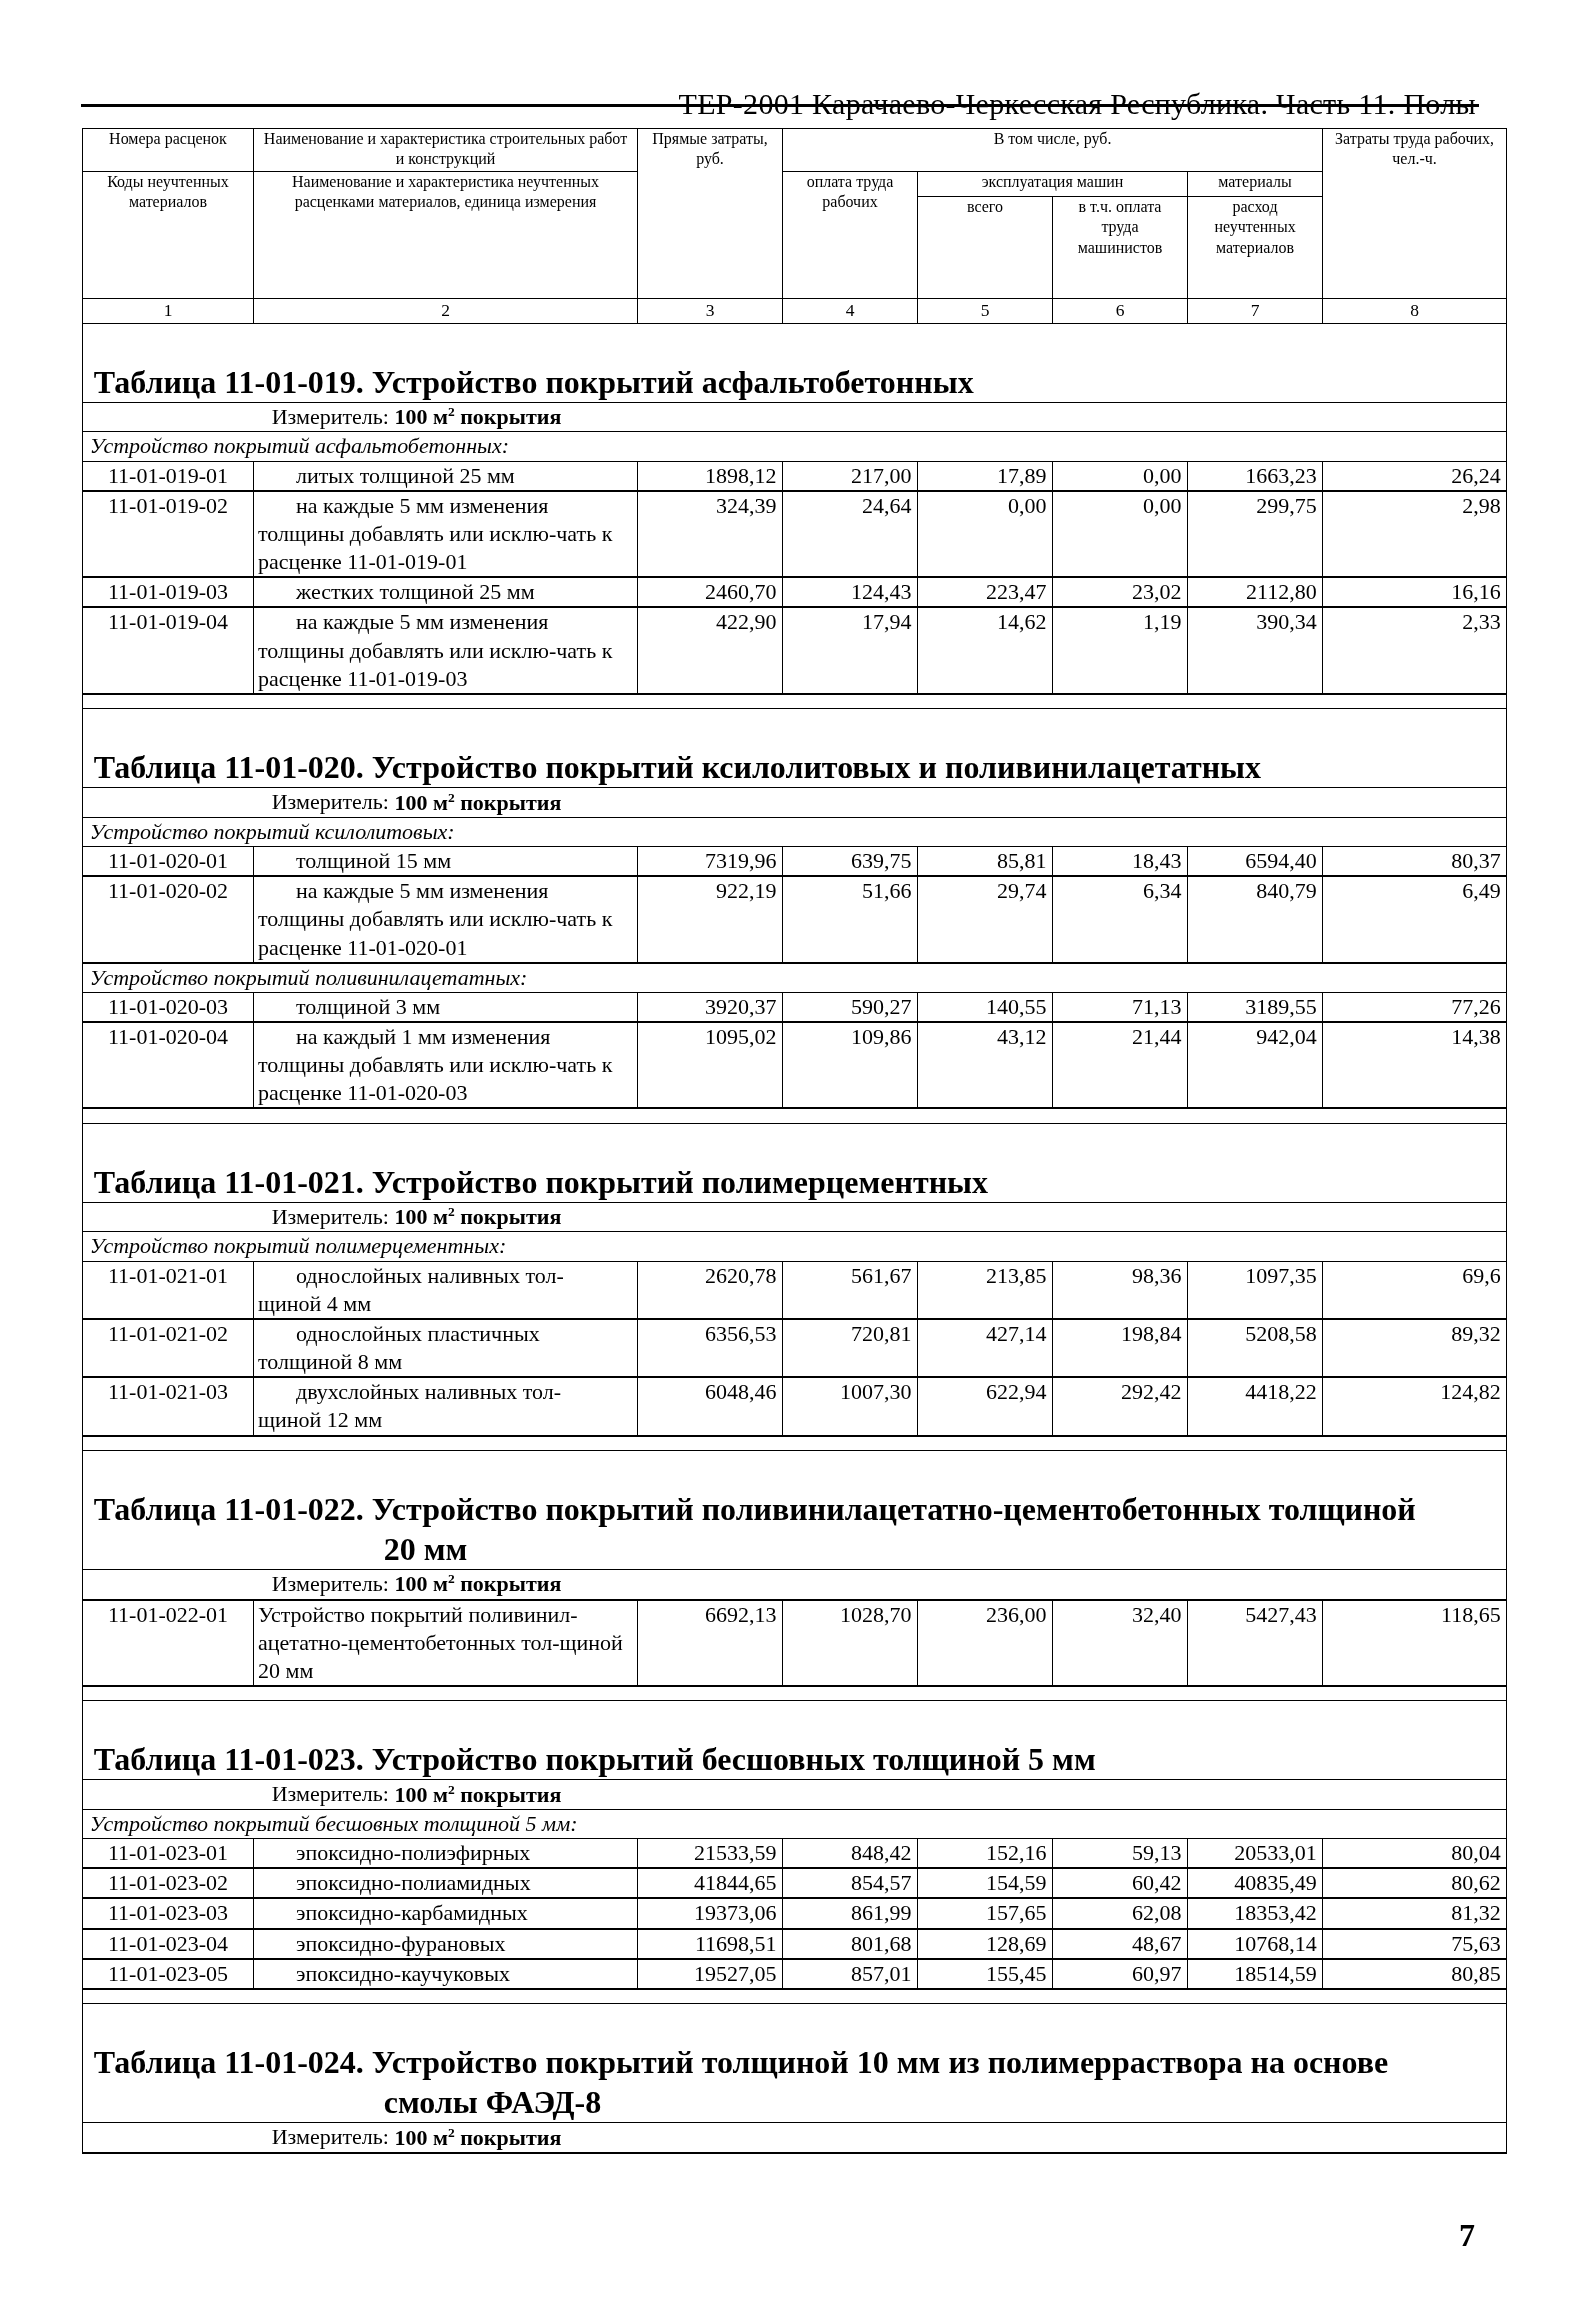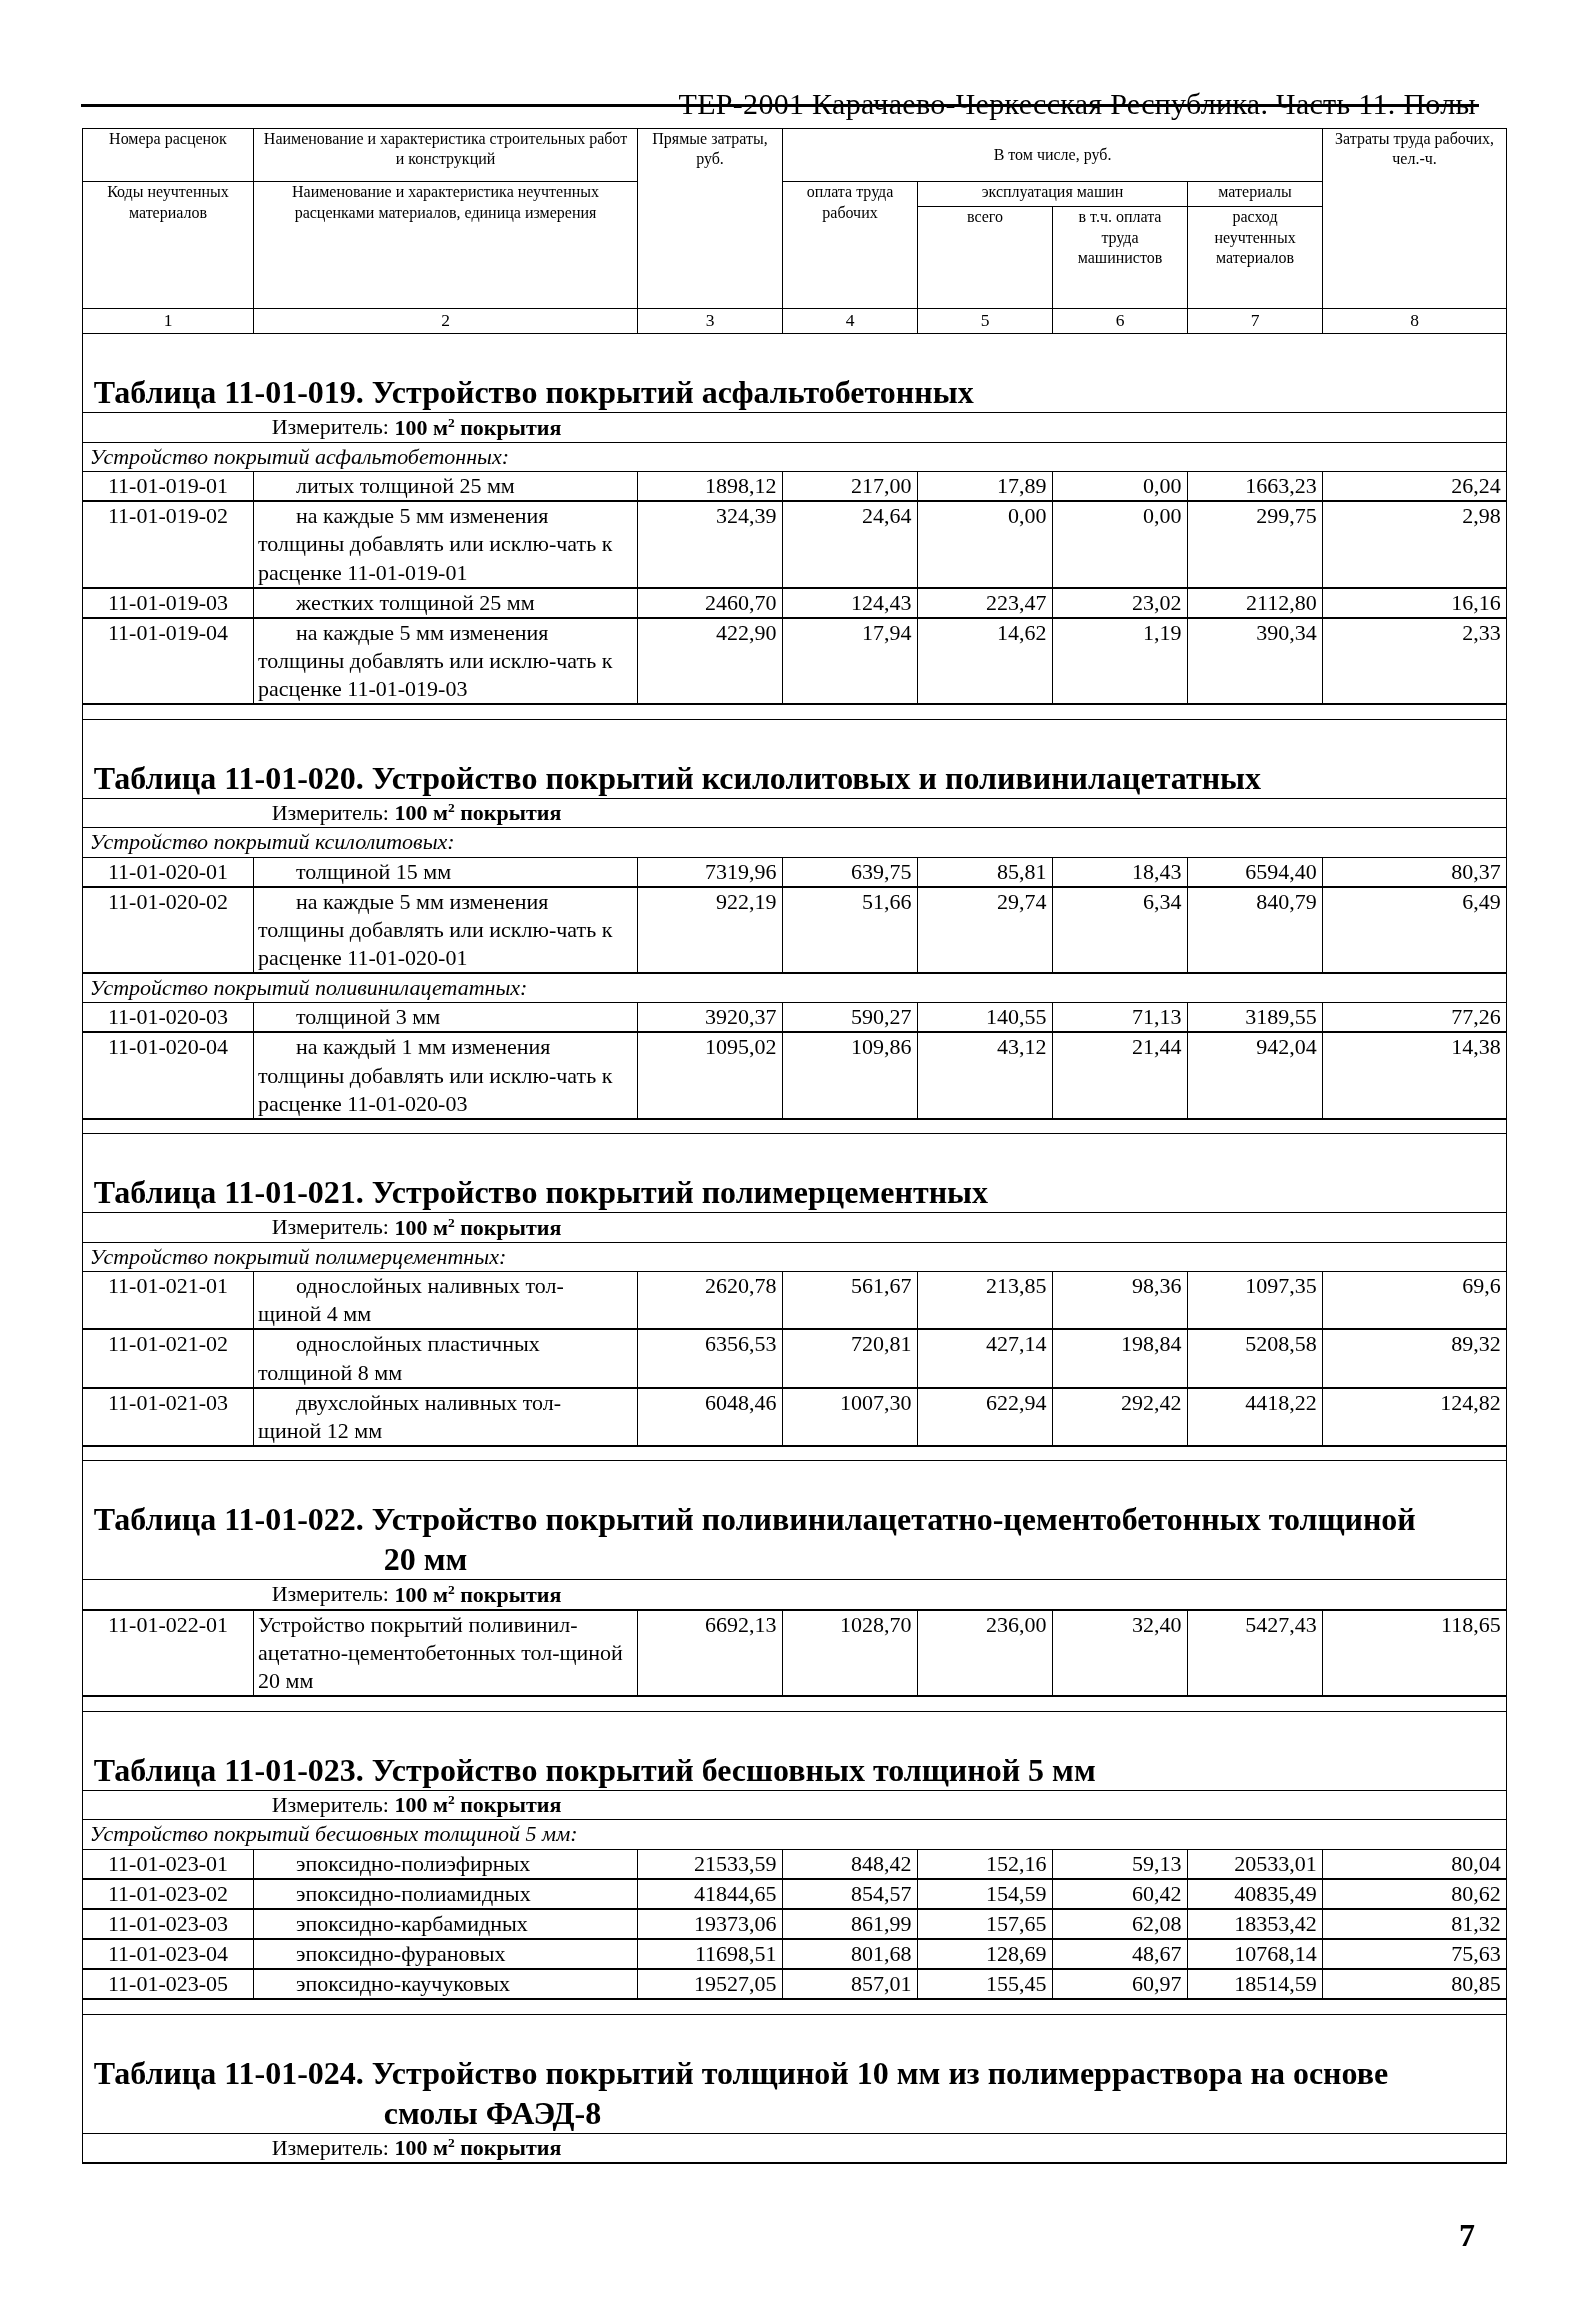--- a/index.html
+++ b/index.html
@@ -65,21 +65,21 @@
       <col style="width:135px">
       <col style="width:135px">
     <col style="width:135px">
       <col style="width:184px">
   </colgroup>
   <thead>
     <tr class="hdr">
       <th style="height:42px">Номера расценок</th>
       <th>Наименование и характеристика строительных работ и конструкций</th>
       <th rowspan="3">Прямые затраты, руб.</th>
-      <th colspan="4" style="padding:16px">В том числе, руб.</th>
+      <th colspan="4" style="padding:0">В том числе, руб.</th>
       <th rowspan="3">Затраты труда рабочих, чел.-ч.</th>
     </tr>
     <tr class="hdr">
       <th rowspan="2">Коды неучтенных материалов</th>
       <th rowspan="2">Наименование и характеристика неучтенных расценками материалов, единица измерения</th>
       <th rowspan="2">оплата труда рабочих</th>
       <th colspan="2" style="height:24px">эксплуатация машин</th>
       <th>материалы</th>
     </tr>
     <tr class="hdr">

